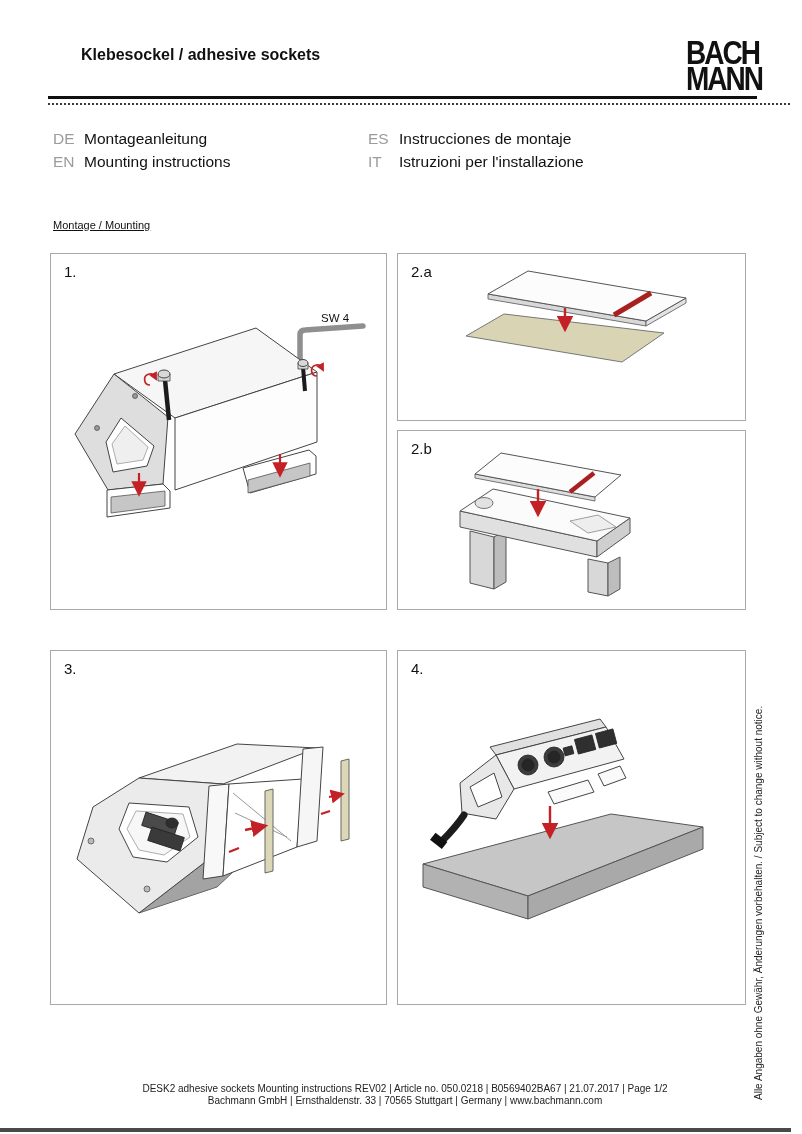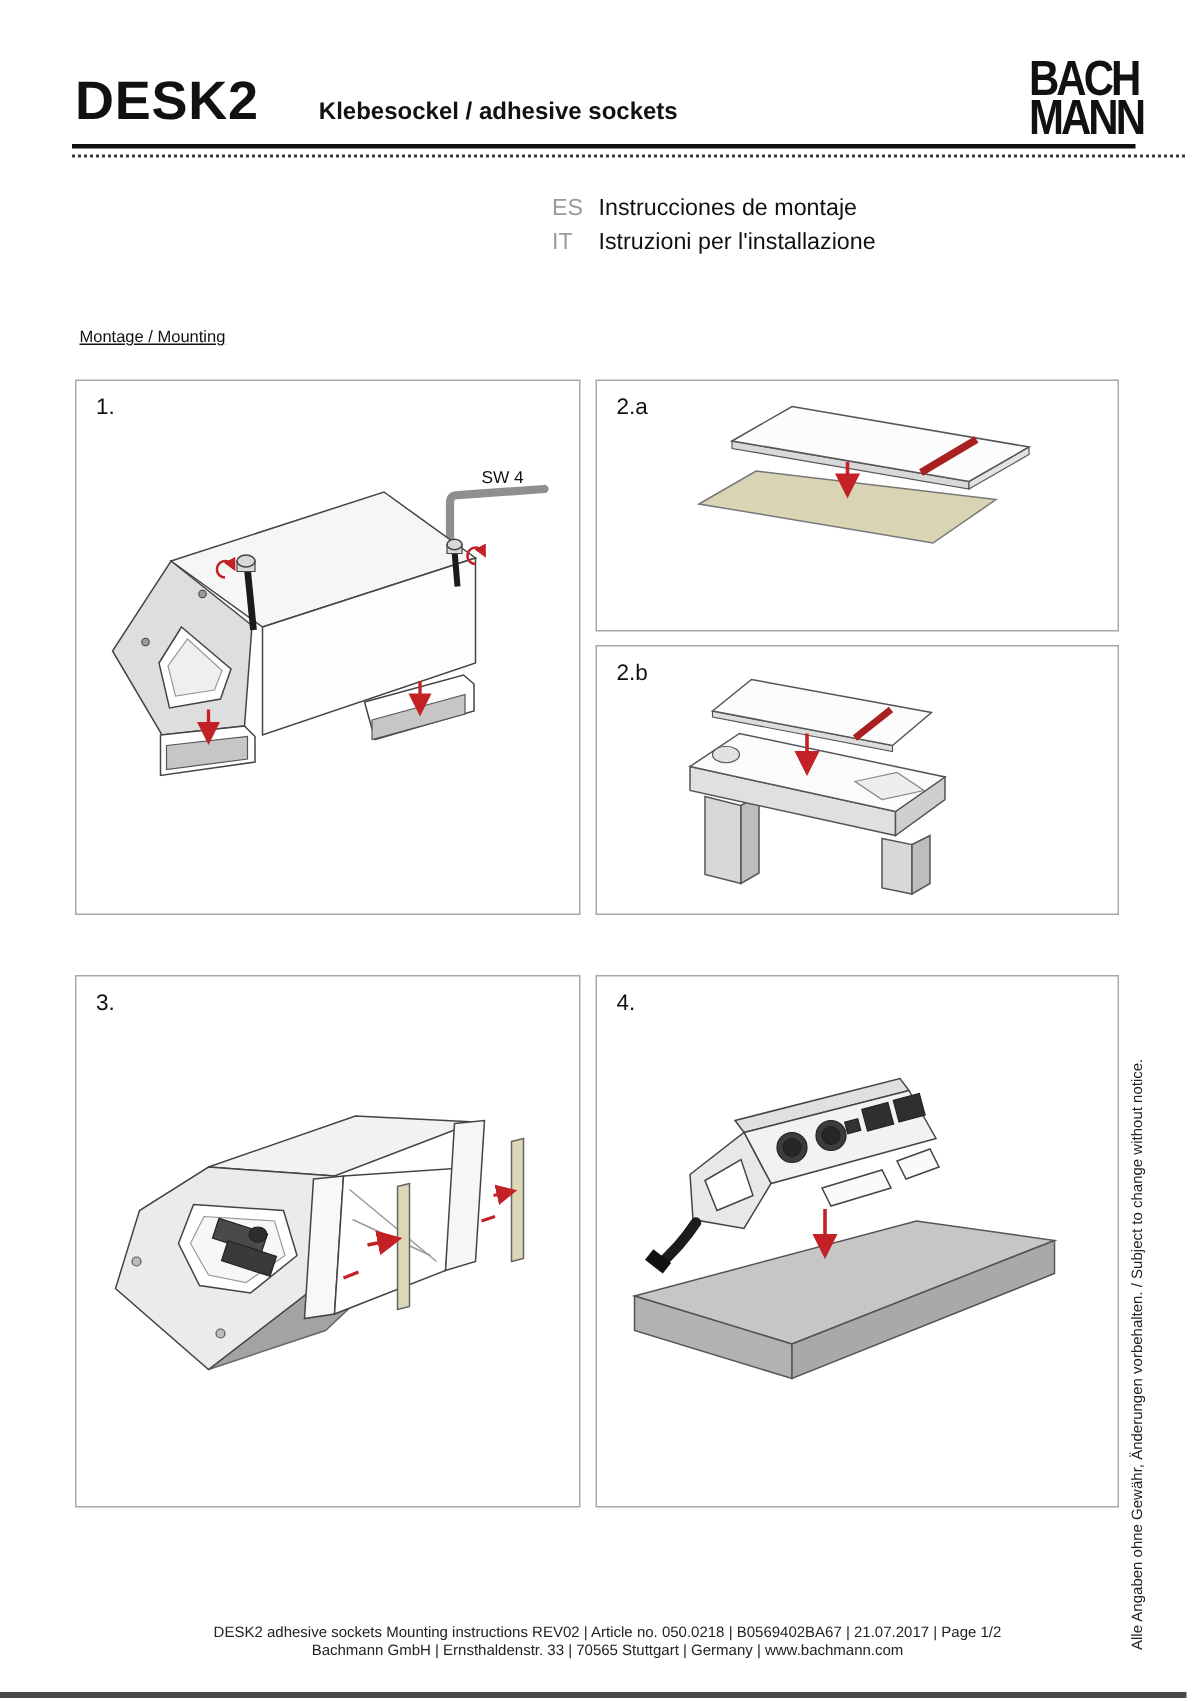--- a/index.html
+++ b/index.html
@@ -39,31 +39,38 @@
   .footer{position:absolute;left:0;top:1083px;width:810px;text-align:center;
           font-size:10px;line-height:11.5px;color:#222;}
   .bottom-bar{position:absolute;left:0;top:1128px;width:791px;height:4px;background:#4a4a4a;}
 </style>
 </head>
 <body>
 
 <div class="page">
 
   <div class="title-block">
-    <span class="product">DESK2</span>
     <span class="subtitle">Klebesockel / adhesive sockets</span>
   </div>
   <div class="logo">
     <div>BACH</div>
     <div>MANN</div>
   </div>
   <div class="rule-solid"></div>
   <div class="rule-dotted"></div>
 
   <div class="langs left">
+    <div class="lang-row">
+      <span class="lang-code">DE</span>
+      <span class="lang-label">Montageanleitung</span>
+    </div>
+    <div class="lang-row">
+      <span class="lang-code">EN</span>
+      <span class="lang-label">Mounting instructions</span>
+    </div>
   </div>
   <div class="langs right">
     <div class="lang-row">
       <span class="lang-code">ES</span>
       <span class="lang-label">Instrucciones de montaje</span>
     </div>
     <div class="lang-row">
       <span class="lang-code">IT</span>
       <span class="lang-label">Istruzioni per l'installazione</span>
     </div>

